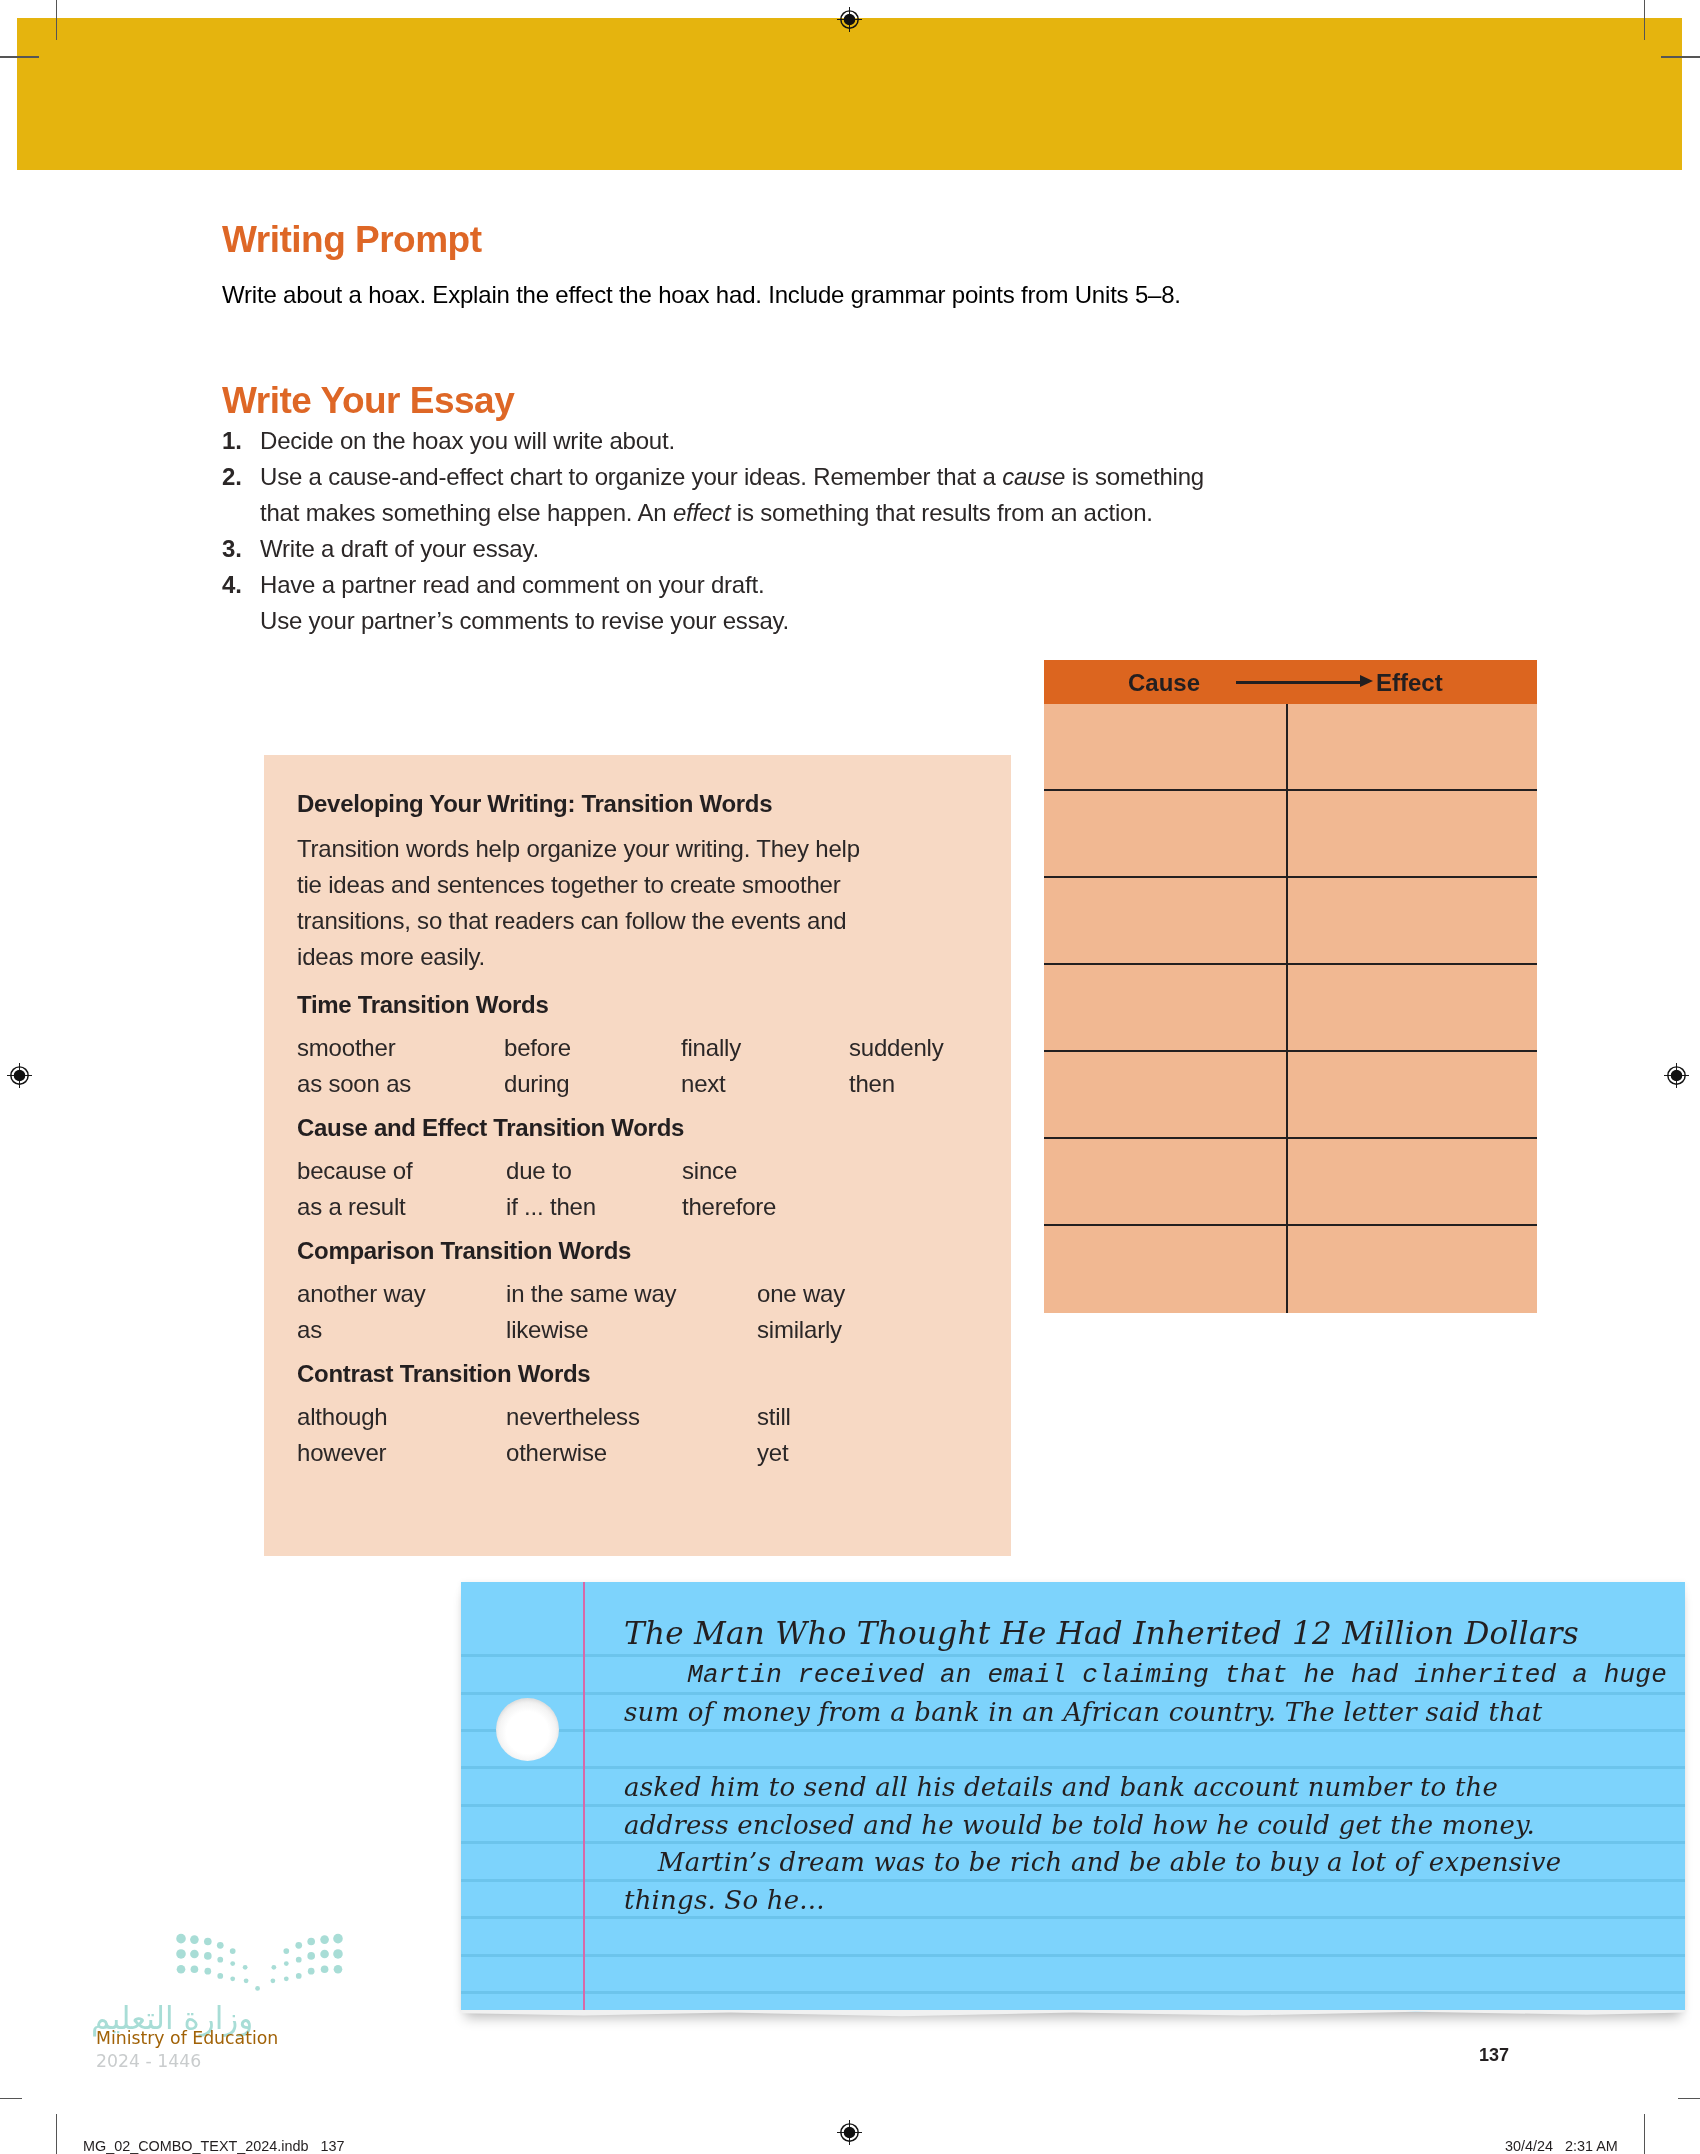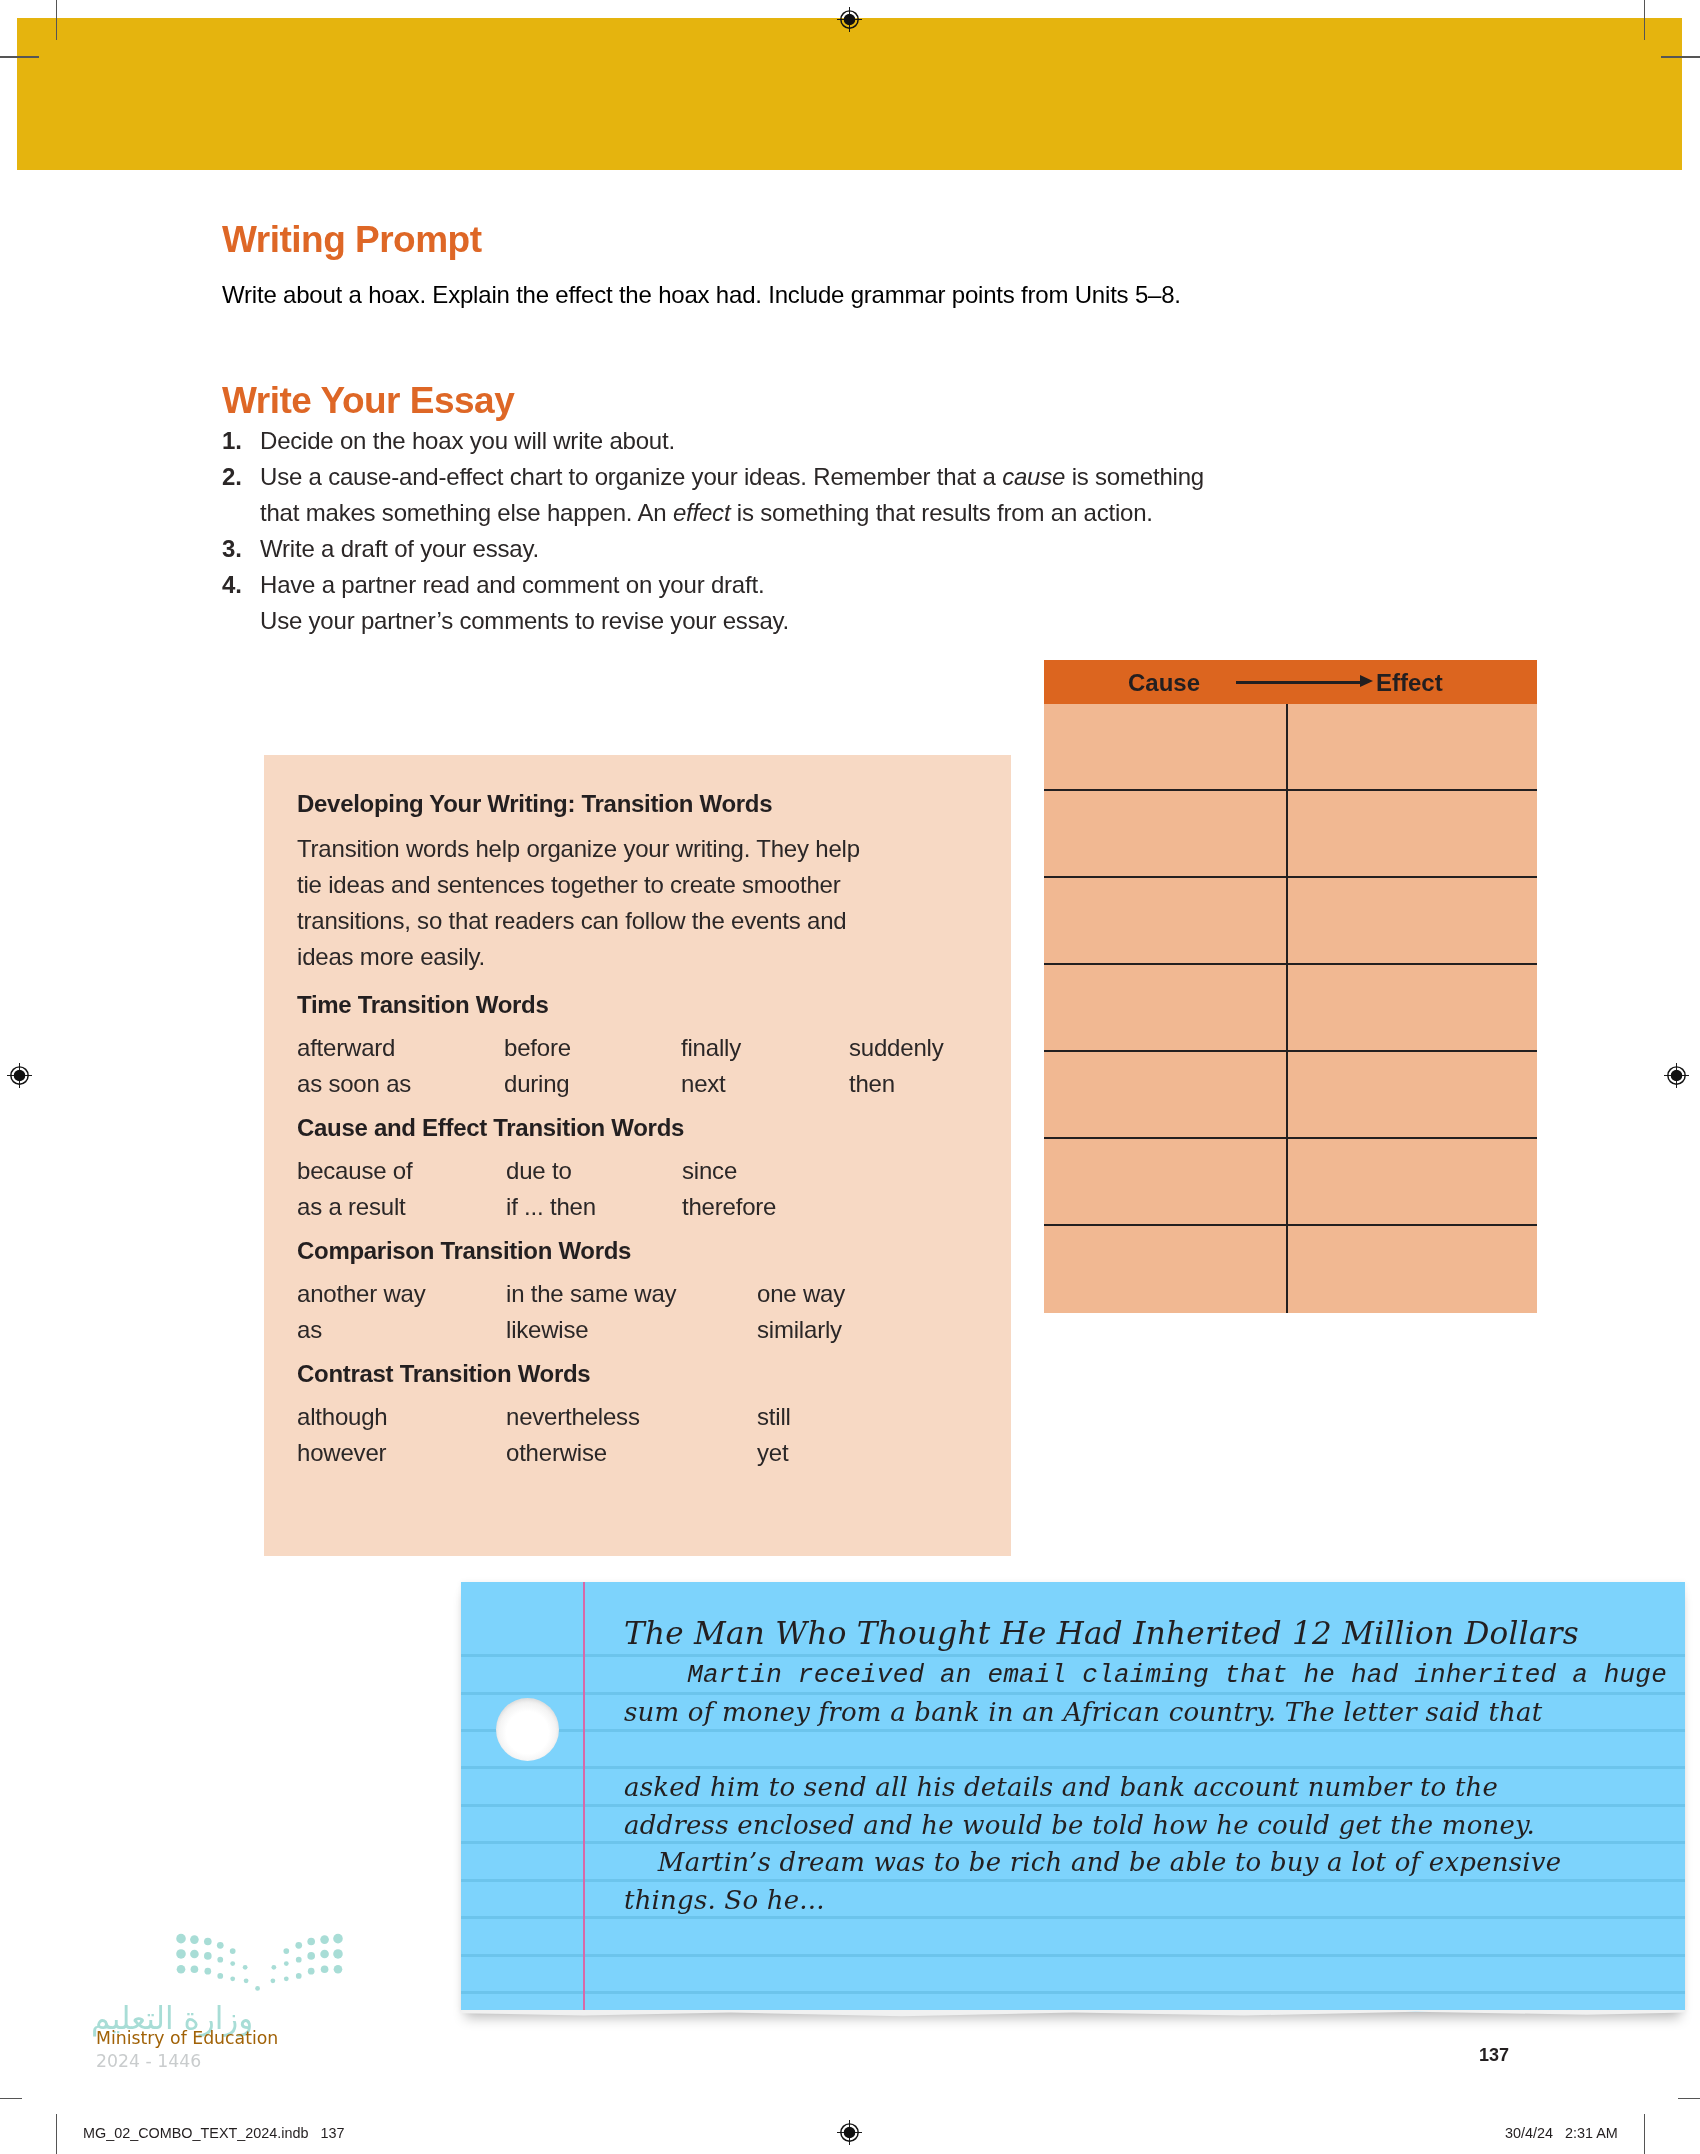--- a/index.html
+++ b/index.html
@@ -51,21 +51,21 @@
   .nb-text { position:absolute; left:163px; font-family:"DejaVu Serif", serif; font-style:italic; color:#231f20; white-space:nowrap; }
   .nb-title { font-size:31px; letter-spacing:0.3px; }
   .nb-line-text { font-size:26px; letter-spacing:0.2px; }
   .torn { position:absolute; left:0; right:0; bottom:-5.8px; height:7.7px; background:#F0F1F1; clip-path:polygon(0 0,100% 0,100% 30%,92% 60%,78% 20%,64% 70%,50% 30%,36% 80%,22% 30%,10% 70%,0 40%); }
   
   .logo { left:173px; top:1931px; width:173px; height:67px; }
   .logo-ar { left:91px; top:2000px; font-size:31px; color:#A8DDD6; font-family:"DejaVu Sans", sans-serif; }
   .logo-en { left:96px; top:2028px; font-size:17.3px; color:#a16207; font-family:"DejaVu Sans", sans-serif; }
   .logo-yr { left:96px; top:2051px; font-size:17.3px; color:#c9cccd; font-family:"DejaVu Sans", sans-serif; }
   .page-num { left:1479px; top:2021px; font-size:18px; font-weight:bold; color:#231f20;margin-top:24px; }
-  .footer { font-size:14.4px; color:#231f20; }
+  .footer { font-size:14.4px; color:#231f20;margin-top:13px; }
 </style>
 </head>
 <body>
 
 <div class="abs banner"></div>
 
 <div class="crop" style="left:56px;top:0;width:1px;height:40px;"></div>
 <div class="crop" style="left:0;top:56px;width:39px;height:1.9px;"></div>
 <div class="crop" style="left:1644px;top:0;width:1px;height:40px;"></div>
 <div class="crop" style="left:1661px;top:56px;width:39px;height:1.9px;"></div>
@@ -172,21 +172,21 @@
     <div class="tb-title">Developing Your Writing: Transition Words</div>
     <div class="tb-para">
       <div>Transition words help organize your writing. They help</div>
       <div>tie ideas and sentences together to create smoother</div>
       <div>transitions, so that readers can follow the events and</div>
       <div>ideas more easily.</div>
     </div>
 
     <div class="tb-sub" style="margin-top:15.4px;">Time Transition Words</div>
     <div class="tb-grid grid4">
-      <span>afterward</span>
+      <span>smoother</span>
       <span>before</span>
       <span>finally</span>
       <span>suddenly</span>
       <span>as soon as</span>
       <span>during</span>
       <span>next</span>
       <span>then</span>
     </div>
 
     <div class="tb-sub">Cause and Effect Transition Words</div>

